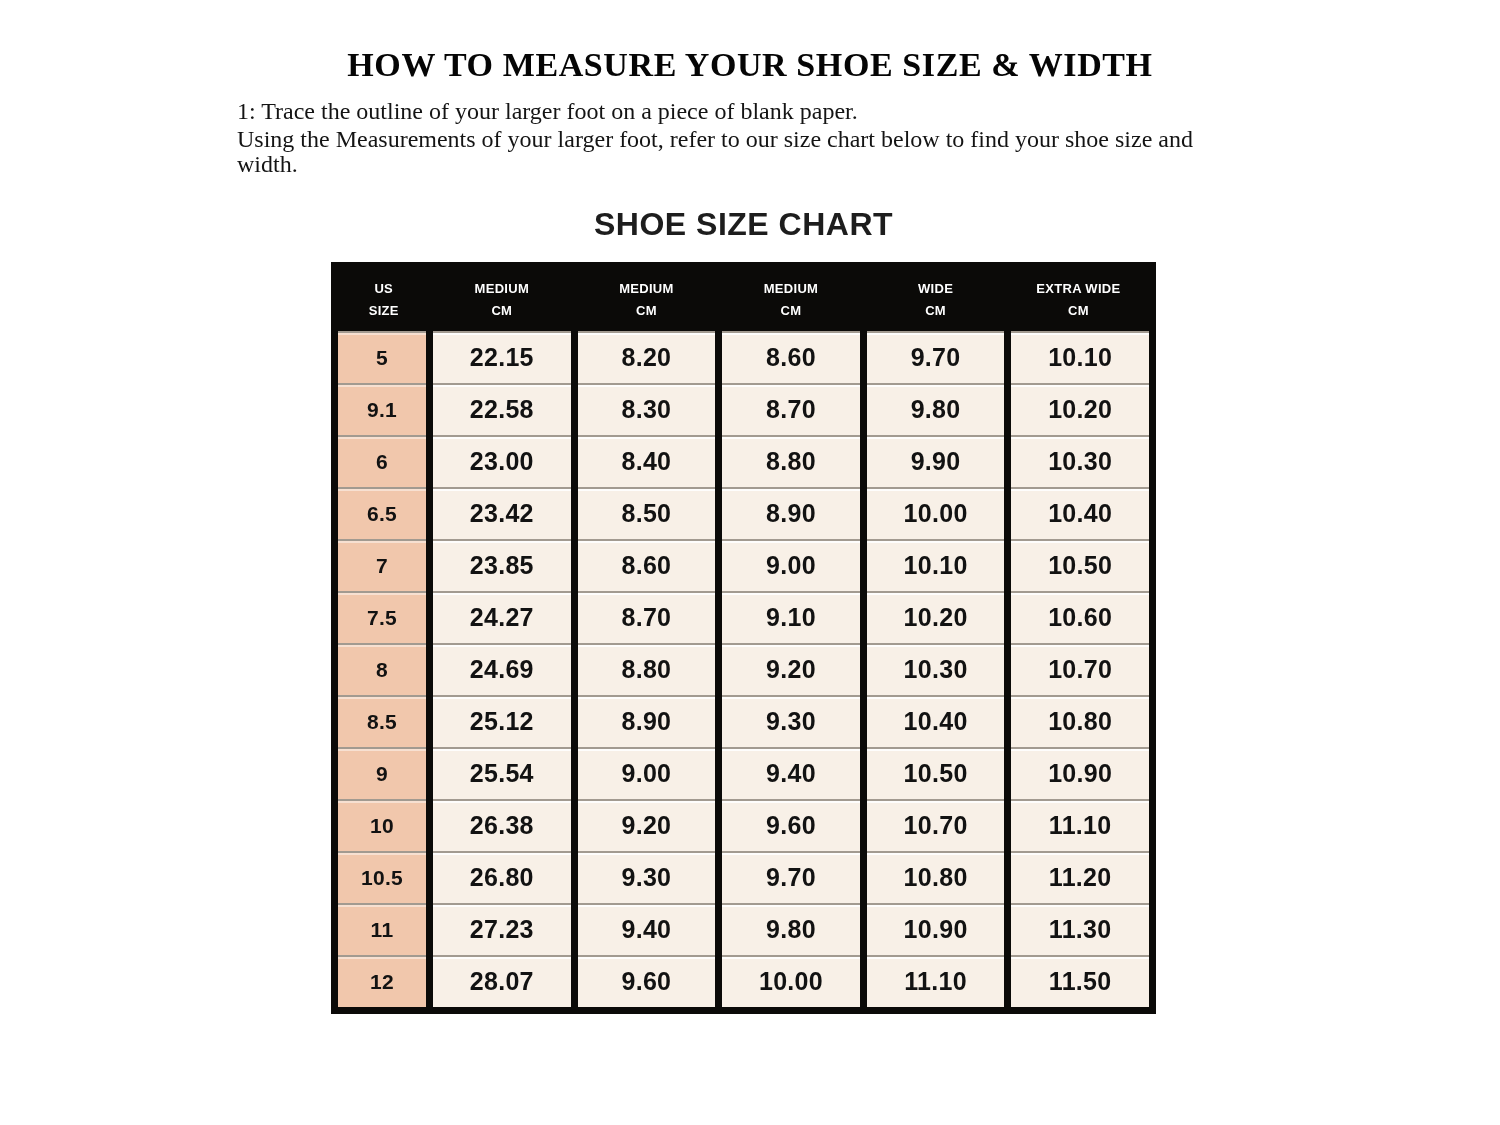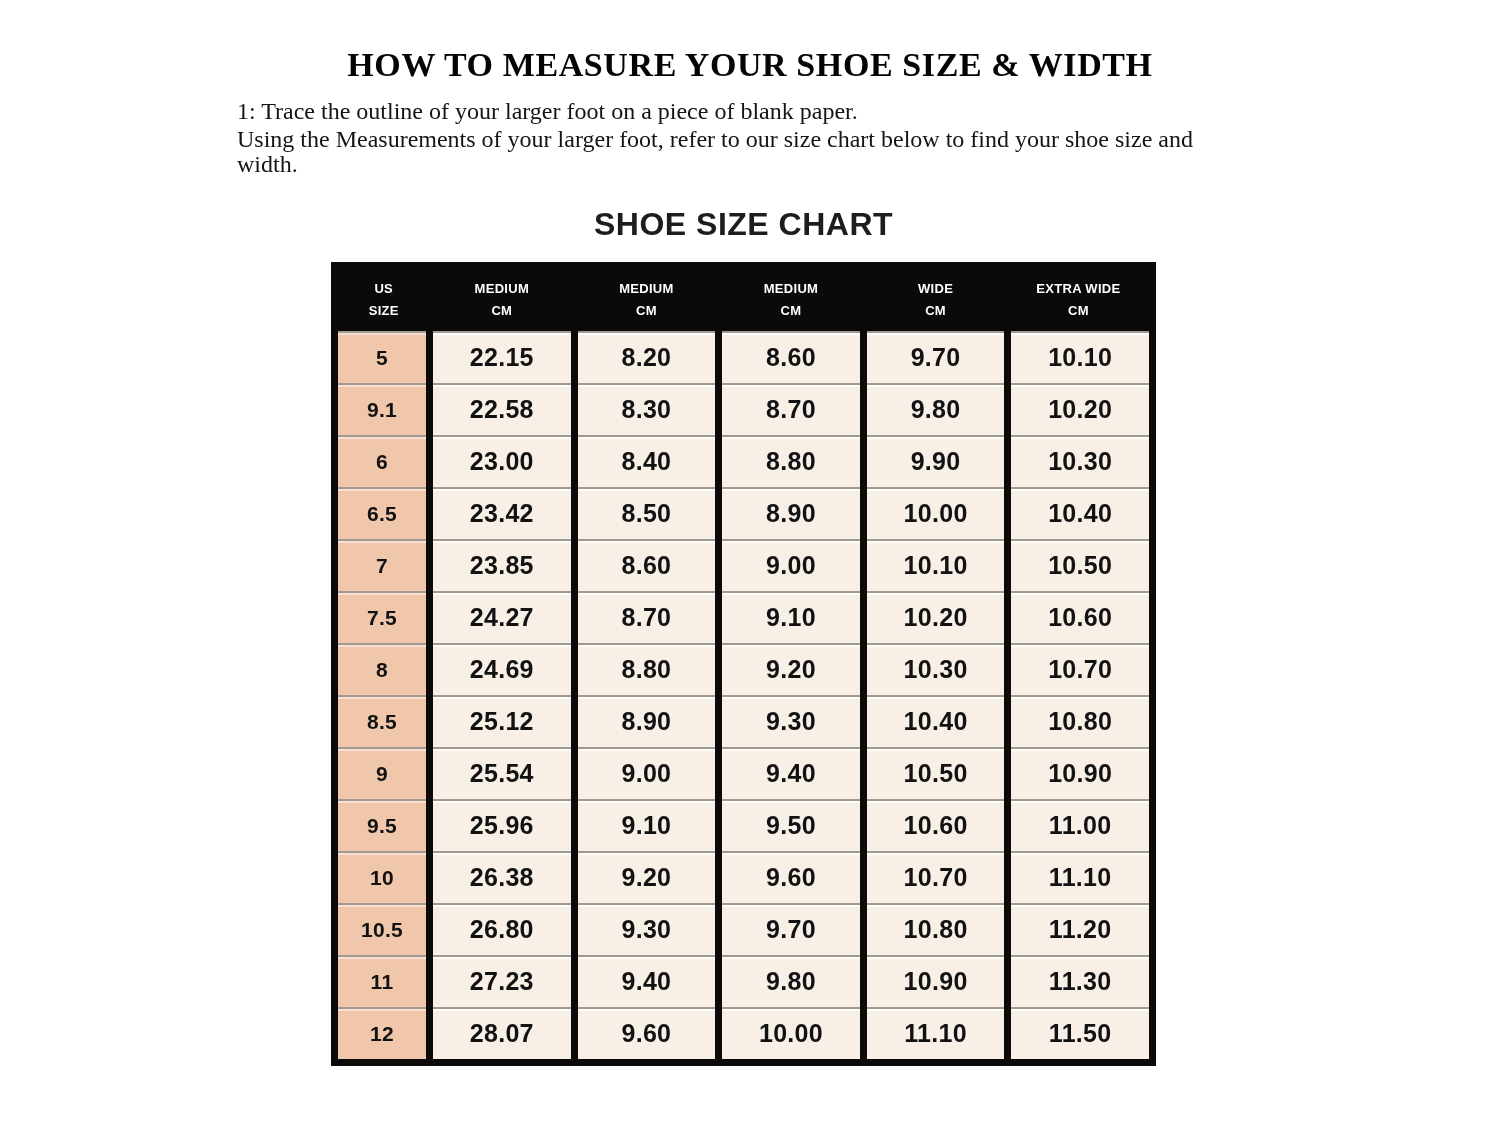--- a/index.html
+++ b/index.html
@@ -218,28 +218,20 @@
   </tr>
           <tr>
     <td>9</td>
     <td>25.54</td>
     <td>9.00</td>
     <td>9.40</td>
     <td>10.50</td>
     <td>10.90</td>
   </tr>
           <tr>
-    <td>9.5</td>
-    <td>25.96</td>
-    <td>9.10</td>
-    <td>9.50</td>
-    <td>10.60</td>
-    <td>11.00</td>
-  </tr>
-          <tr>
     <td>10</td>
     <td>26.38</td>
     <td>9.20</td>
     <td>9.60</td>
     <td>10.70</td>
     <td>11.10</td>
   </tr>
           <tr>
     <td>10.5</td>
     <td>26.80</td>

